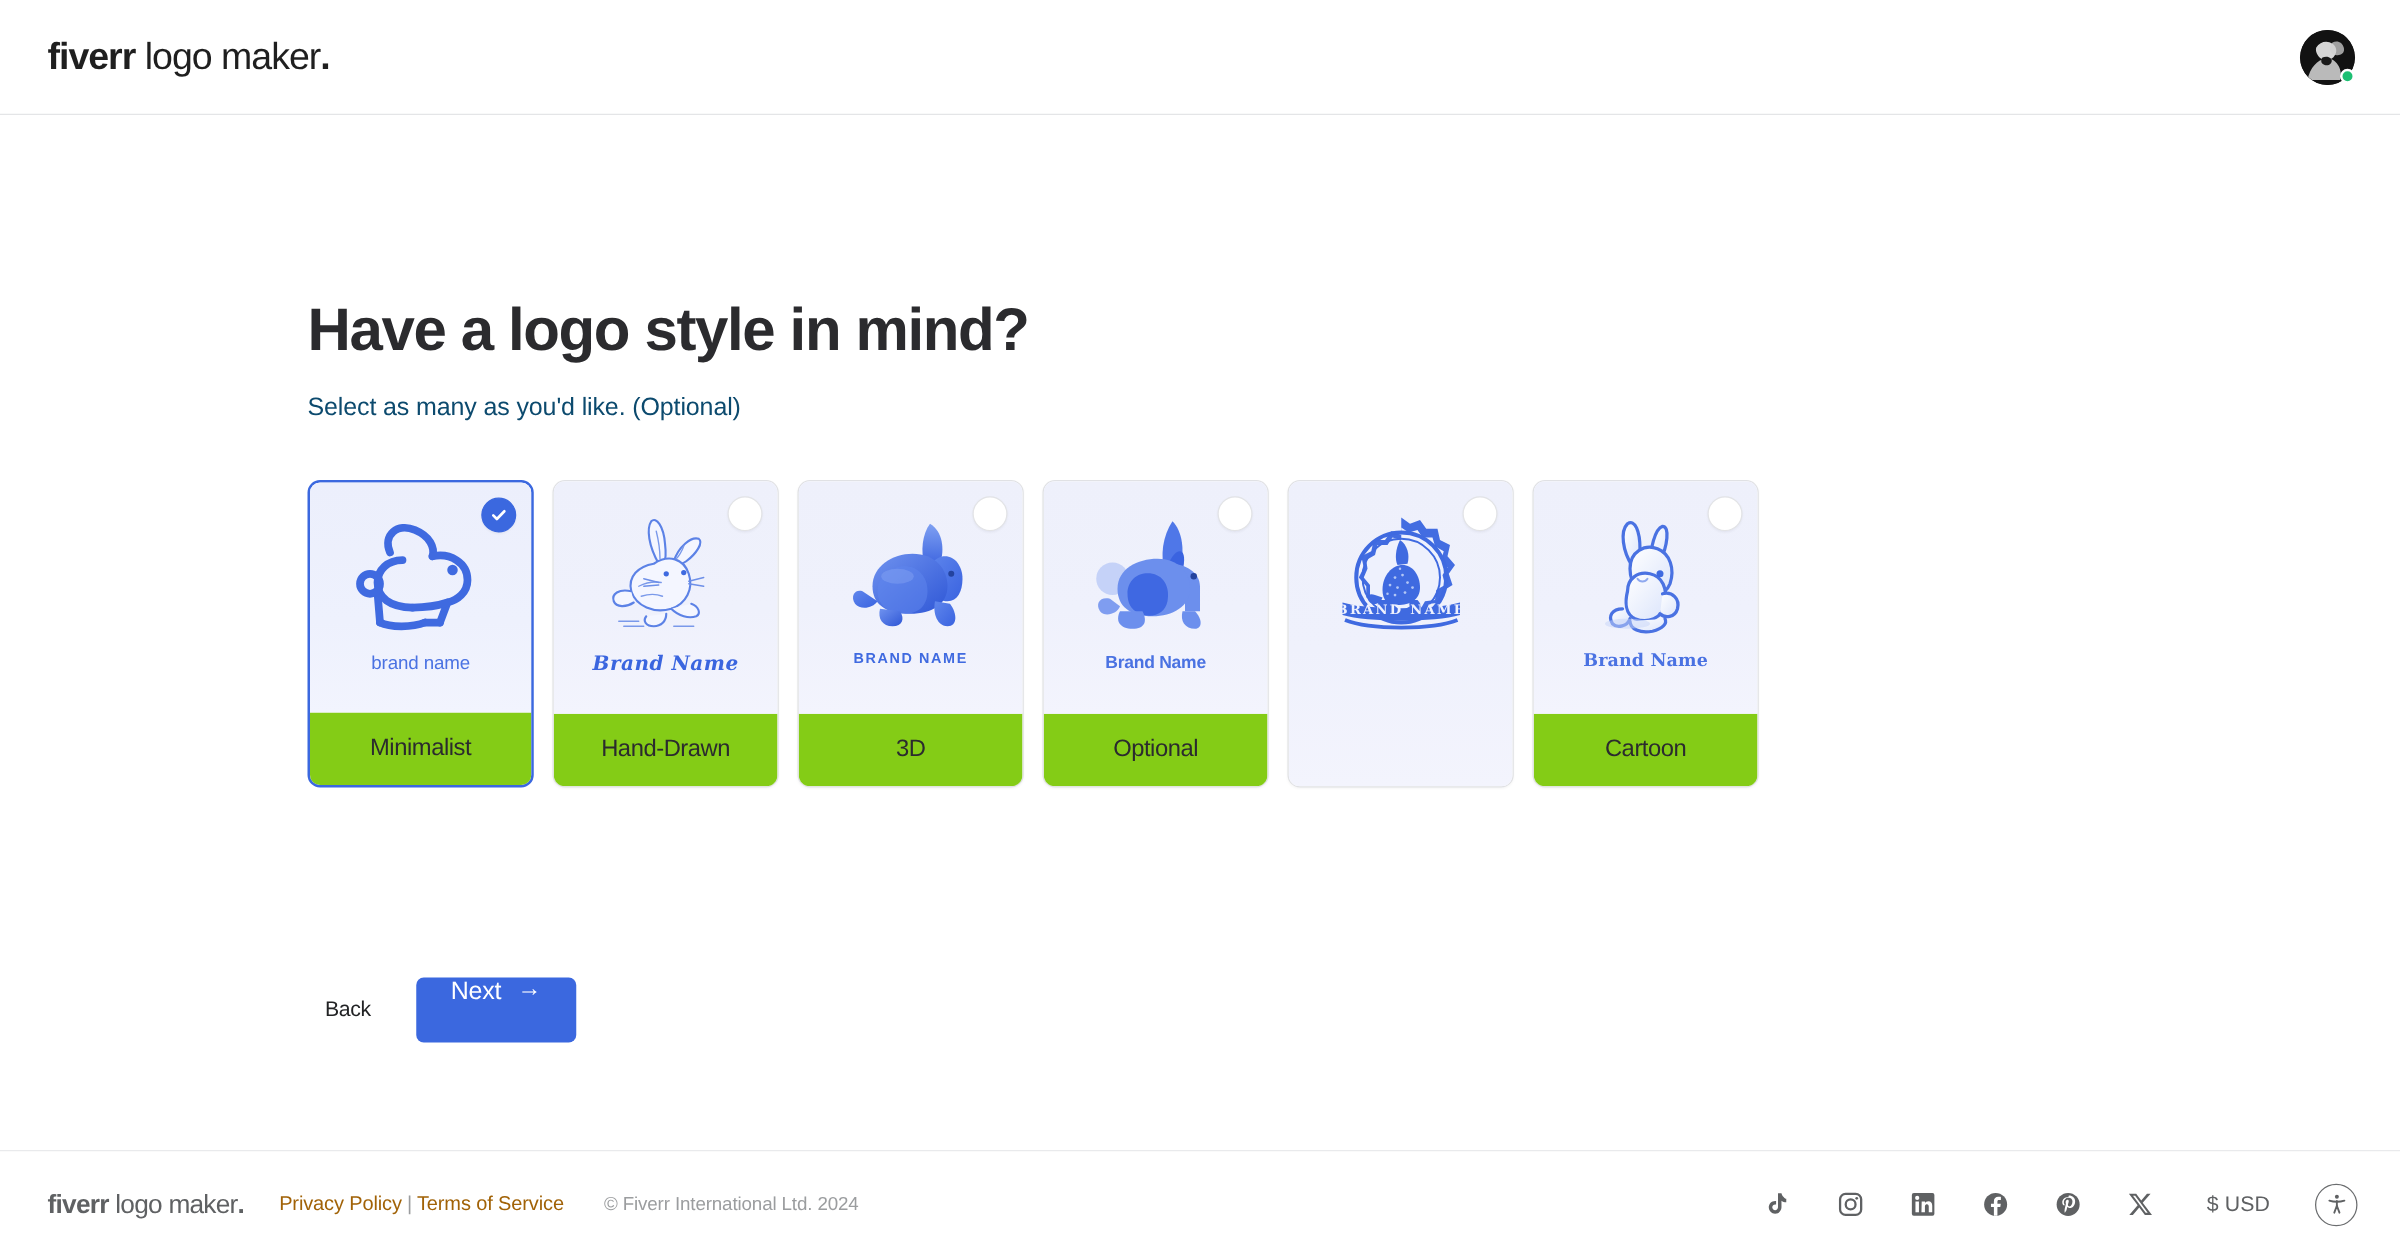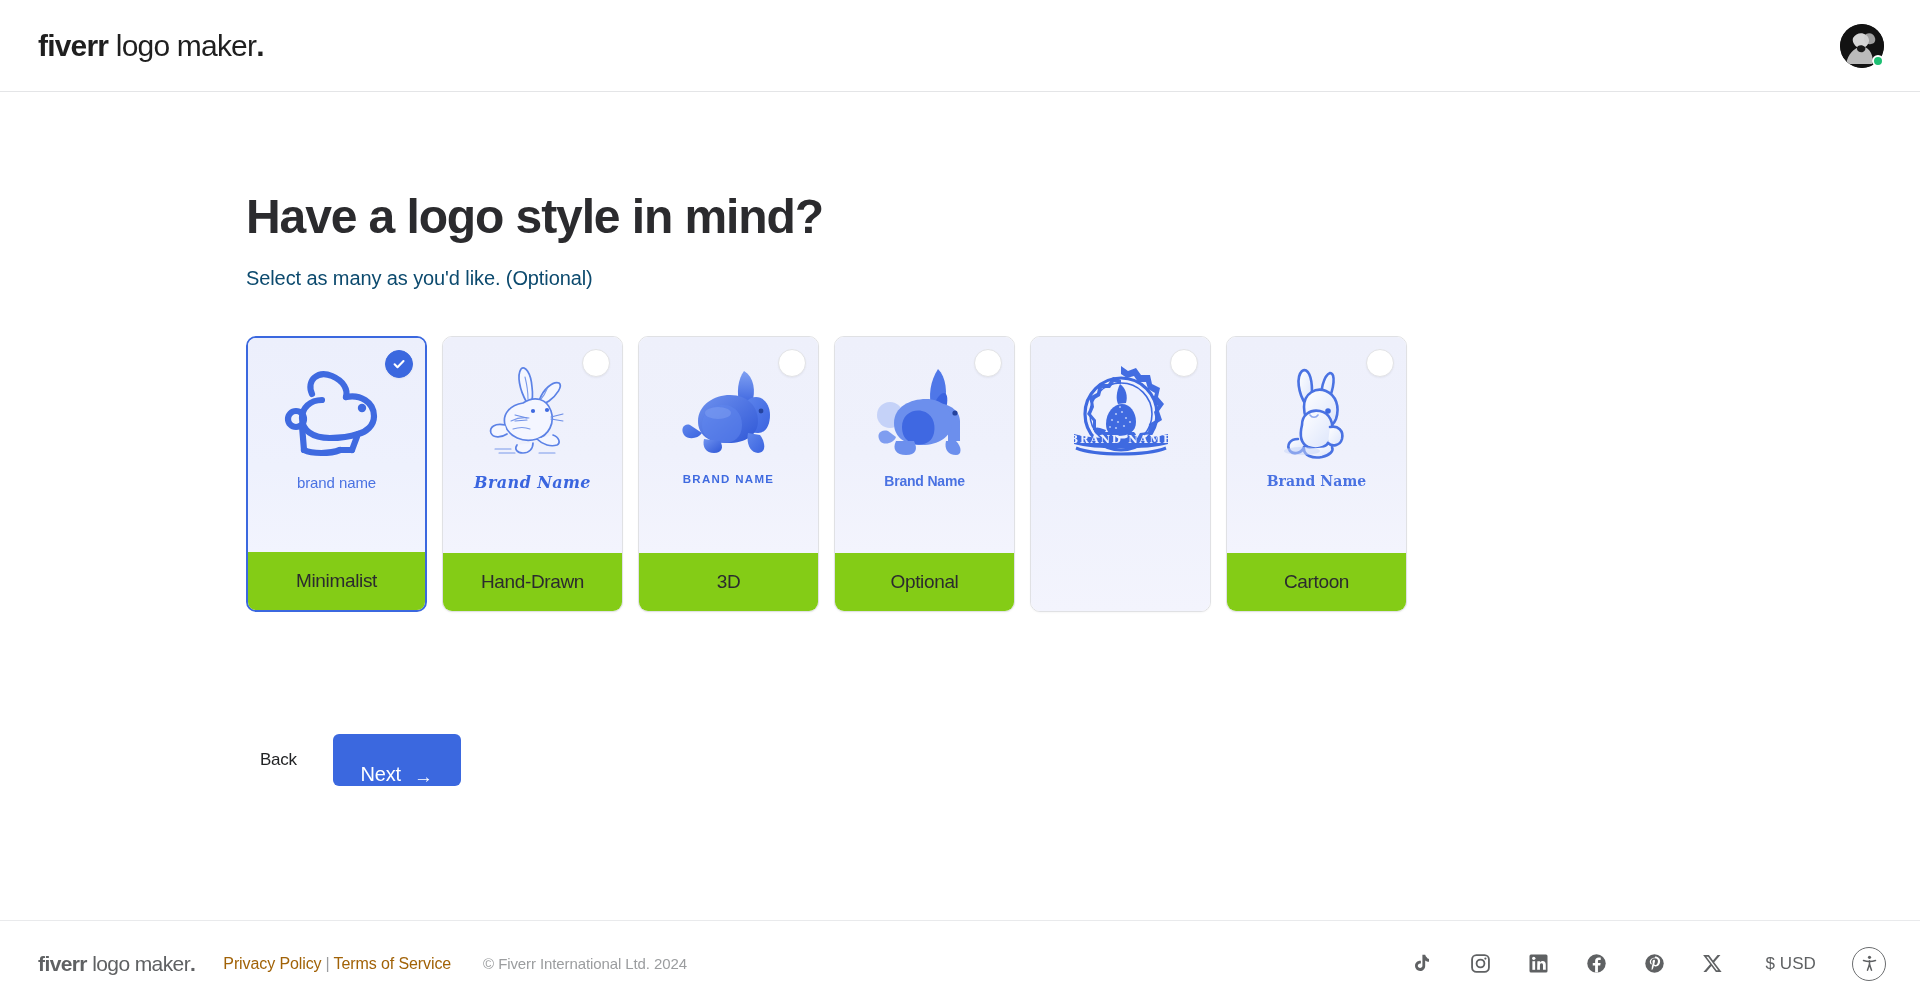--- a/index.html
+++ b/index.html
@@ -17,20 +17,21 @@
     -webkit-font-smoothing: antialiased;
   }
 
   .page {
     position: relative;
     width: 1920px;
     height: 1006px;
     display: flex;
     flex-direction: column;
     background: #ffffff;
+    gap: 48px;
   }
 
   
   .header {
     height: 92px;
     flex: 0 0 92px;
     border-bottom: 1px solid #e4e5e7;
     display: flex;
     align-items: center;
     padding: 0 36px 0 38px;
@@ -110,21 +111,21 @@
   
   .cards {
     margin-top: 46px;
     display: flex;
     gap: 15px;
   }
 
   .card {
     position: relative;
     width: 181px;
-    height: 276px;
+    height: 246px;
     border-radius: 10px;
     border: 1px solid #e0e1e4;
     background: #ffffff;
     overflow: hidden;
     cursor: pointer;
     display: flex;
     flex-direction: column;
     box-shadow: 0 1px 2px rgba(0,0,0,0.035);
   }
   .card.selected {
@@ -254,21 +255,21 @@
     background: #3b68df;
     border: none;
     border-radius: 6px;
     color: #ffffff;
     font-family: inherit;
     font-size: 20px;
     letter-spacing: -0.2px;
     height: 52px;
     padding: 0 28px;
     display: inline-flex;
-    align-items: flex-end;
+    align-items: flex-start;
     gap: 13px;
     cursor: pointer;
   }
   .next-arrow { display: inline-block; font-size: 19px; line-height: 1; }
 
   
   .footer {
     flex: 0 0 86px;
     height: 86px;
     border-top: 1px solid #e9eaec;

